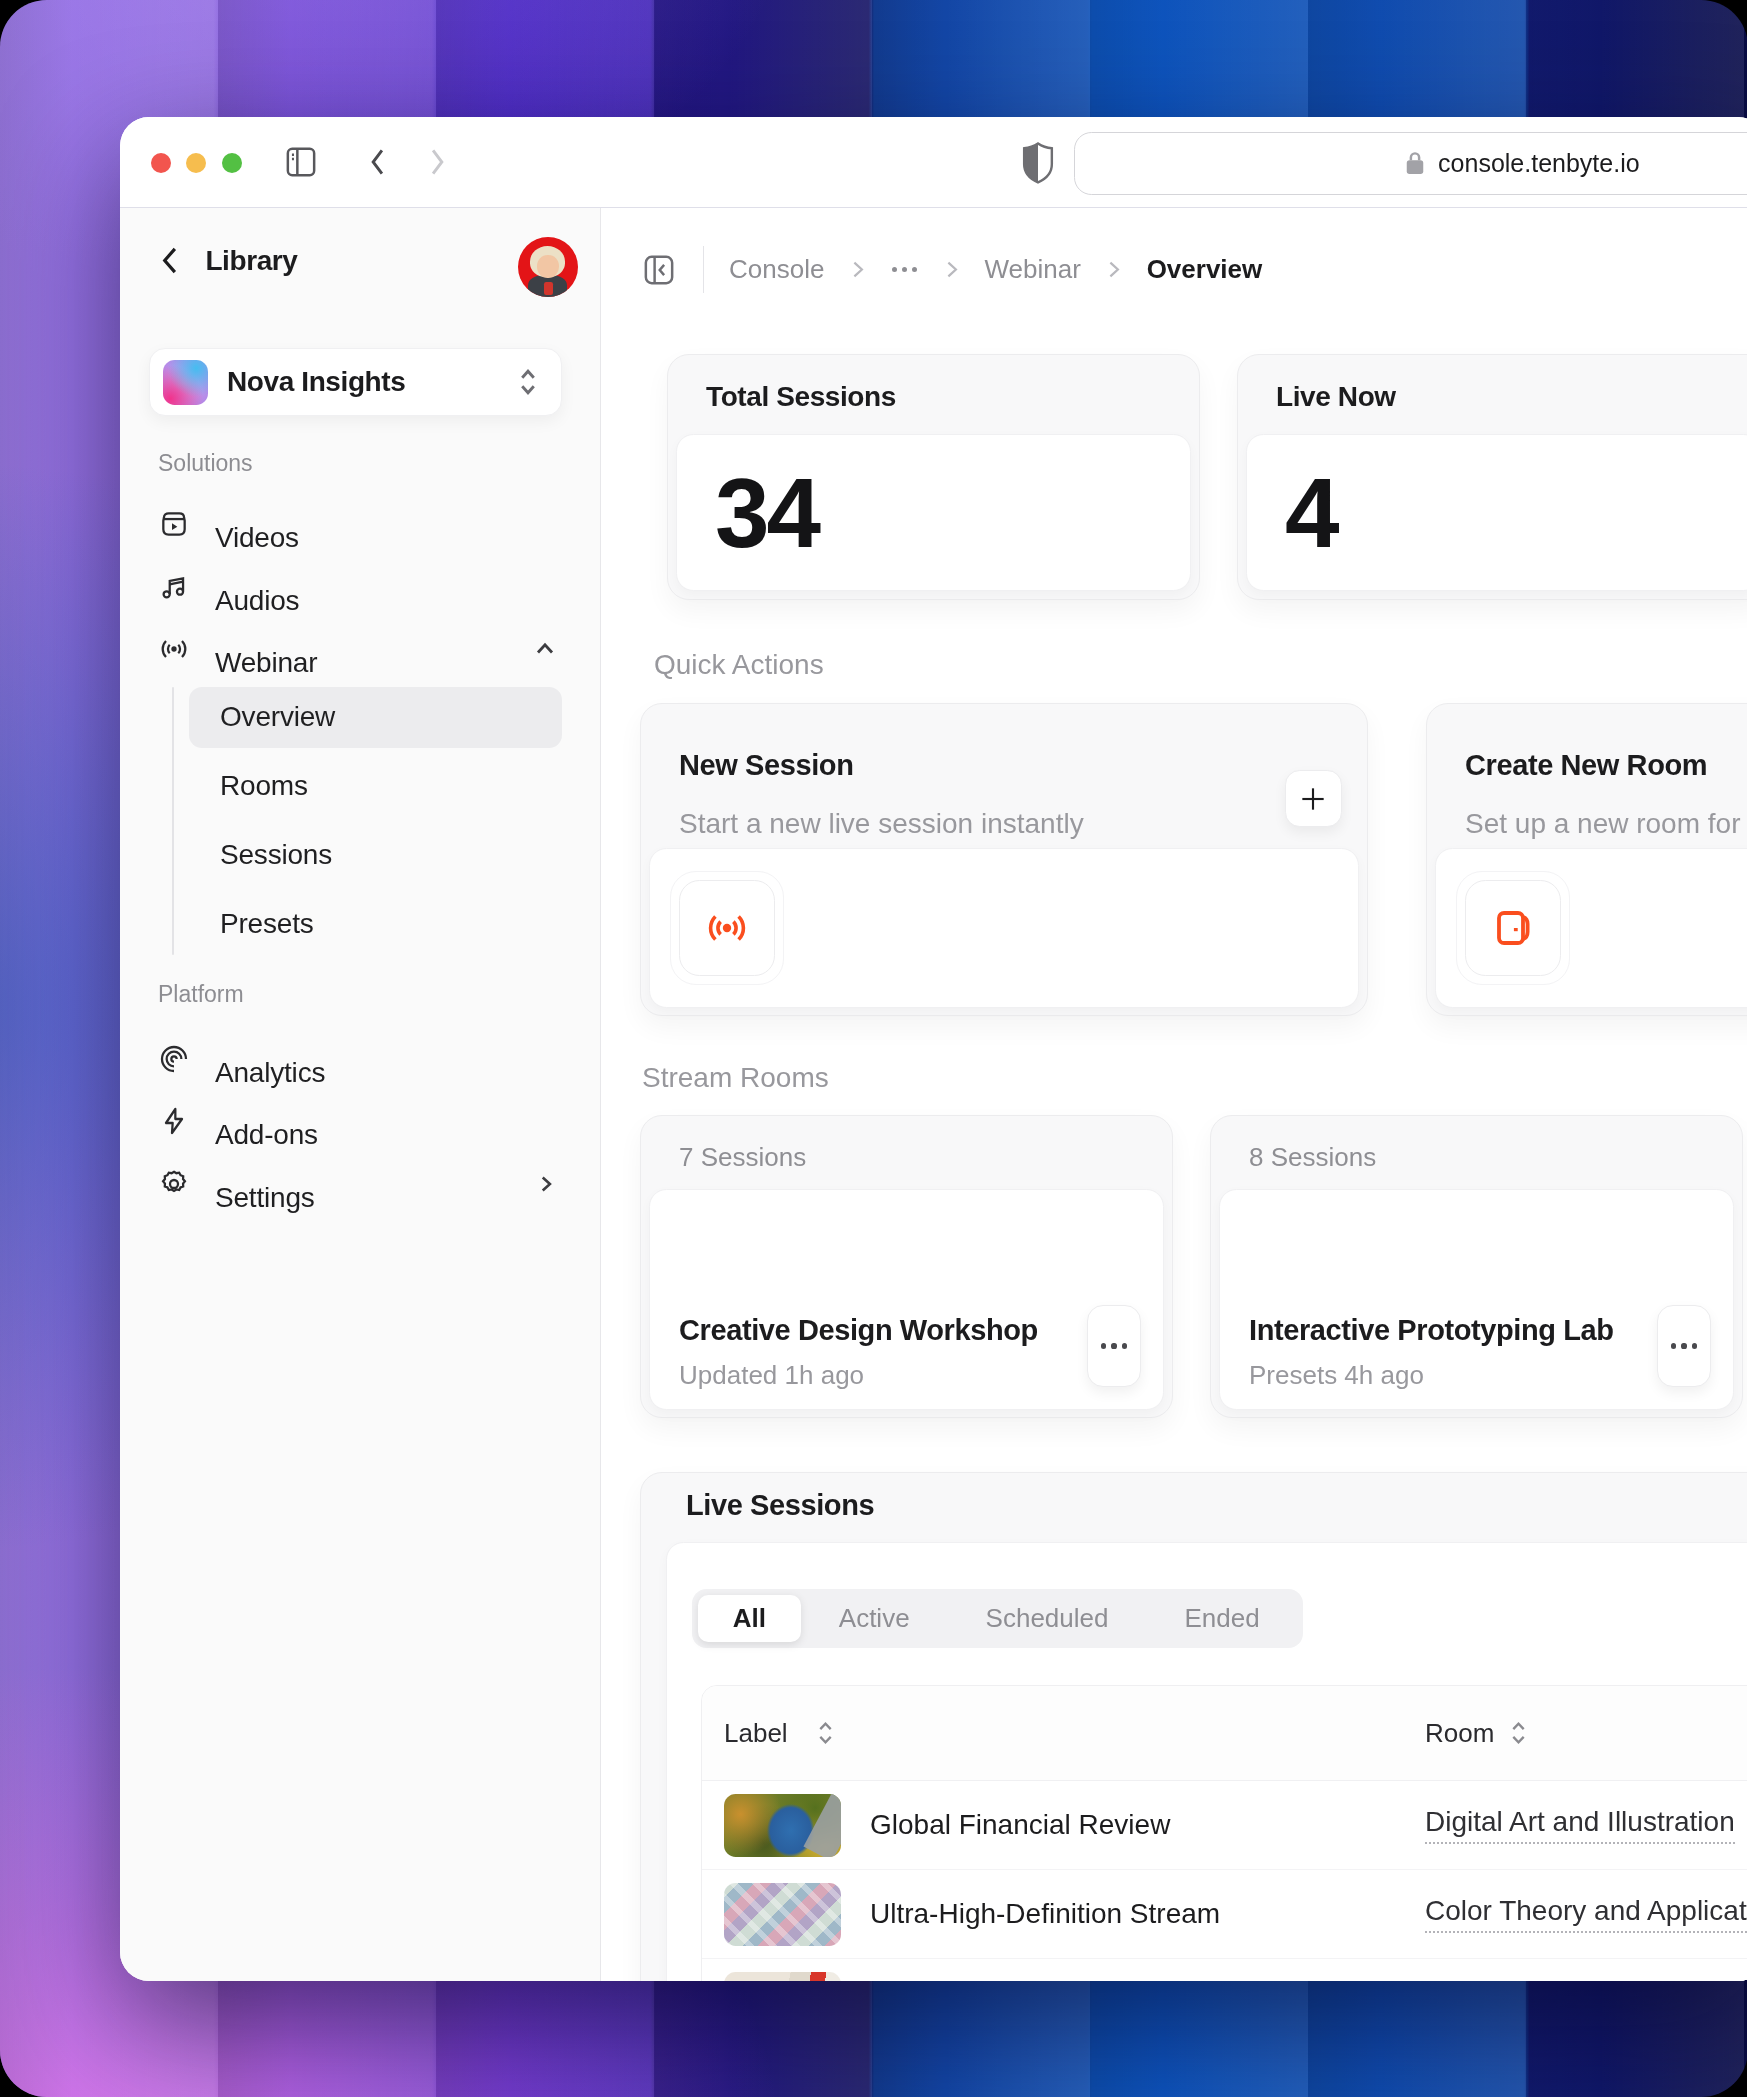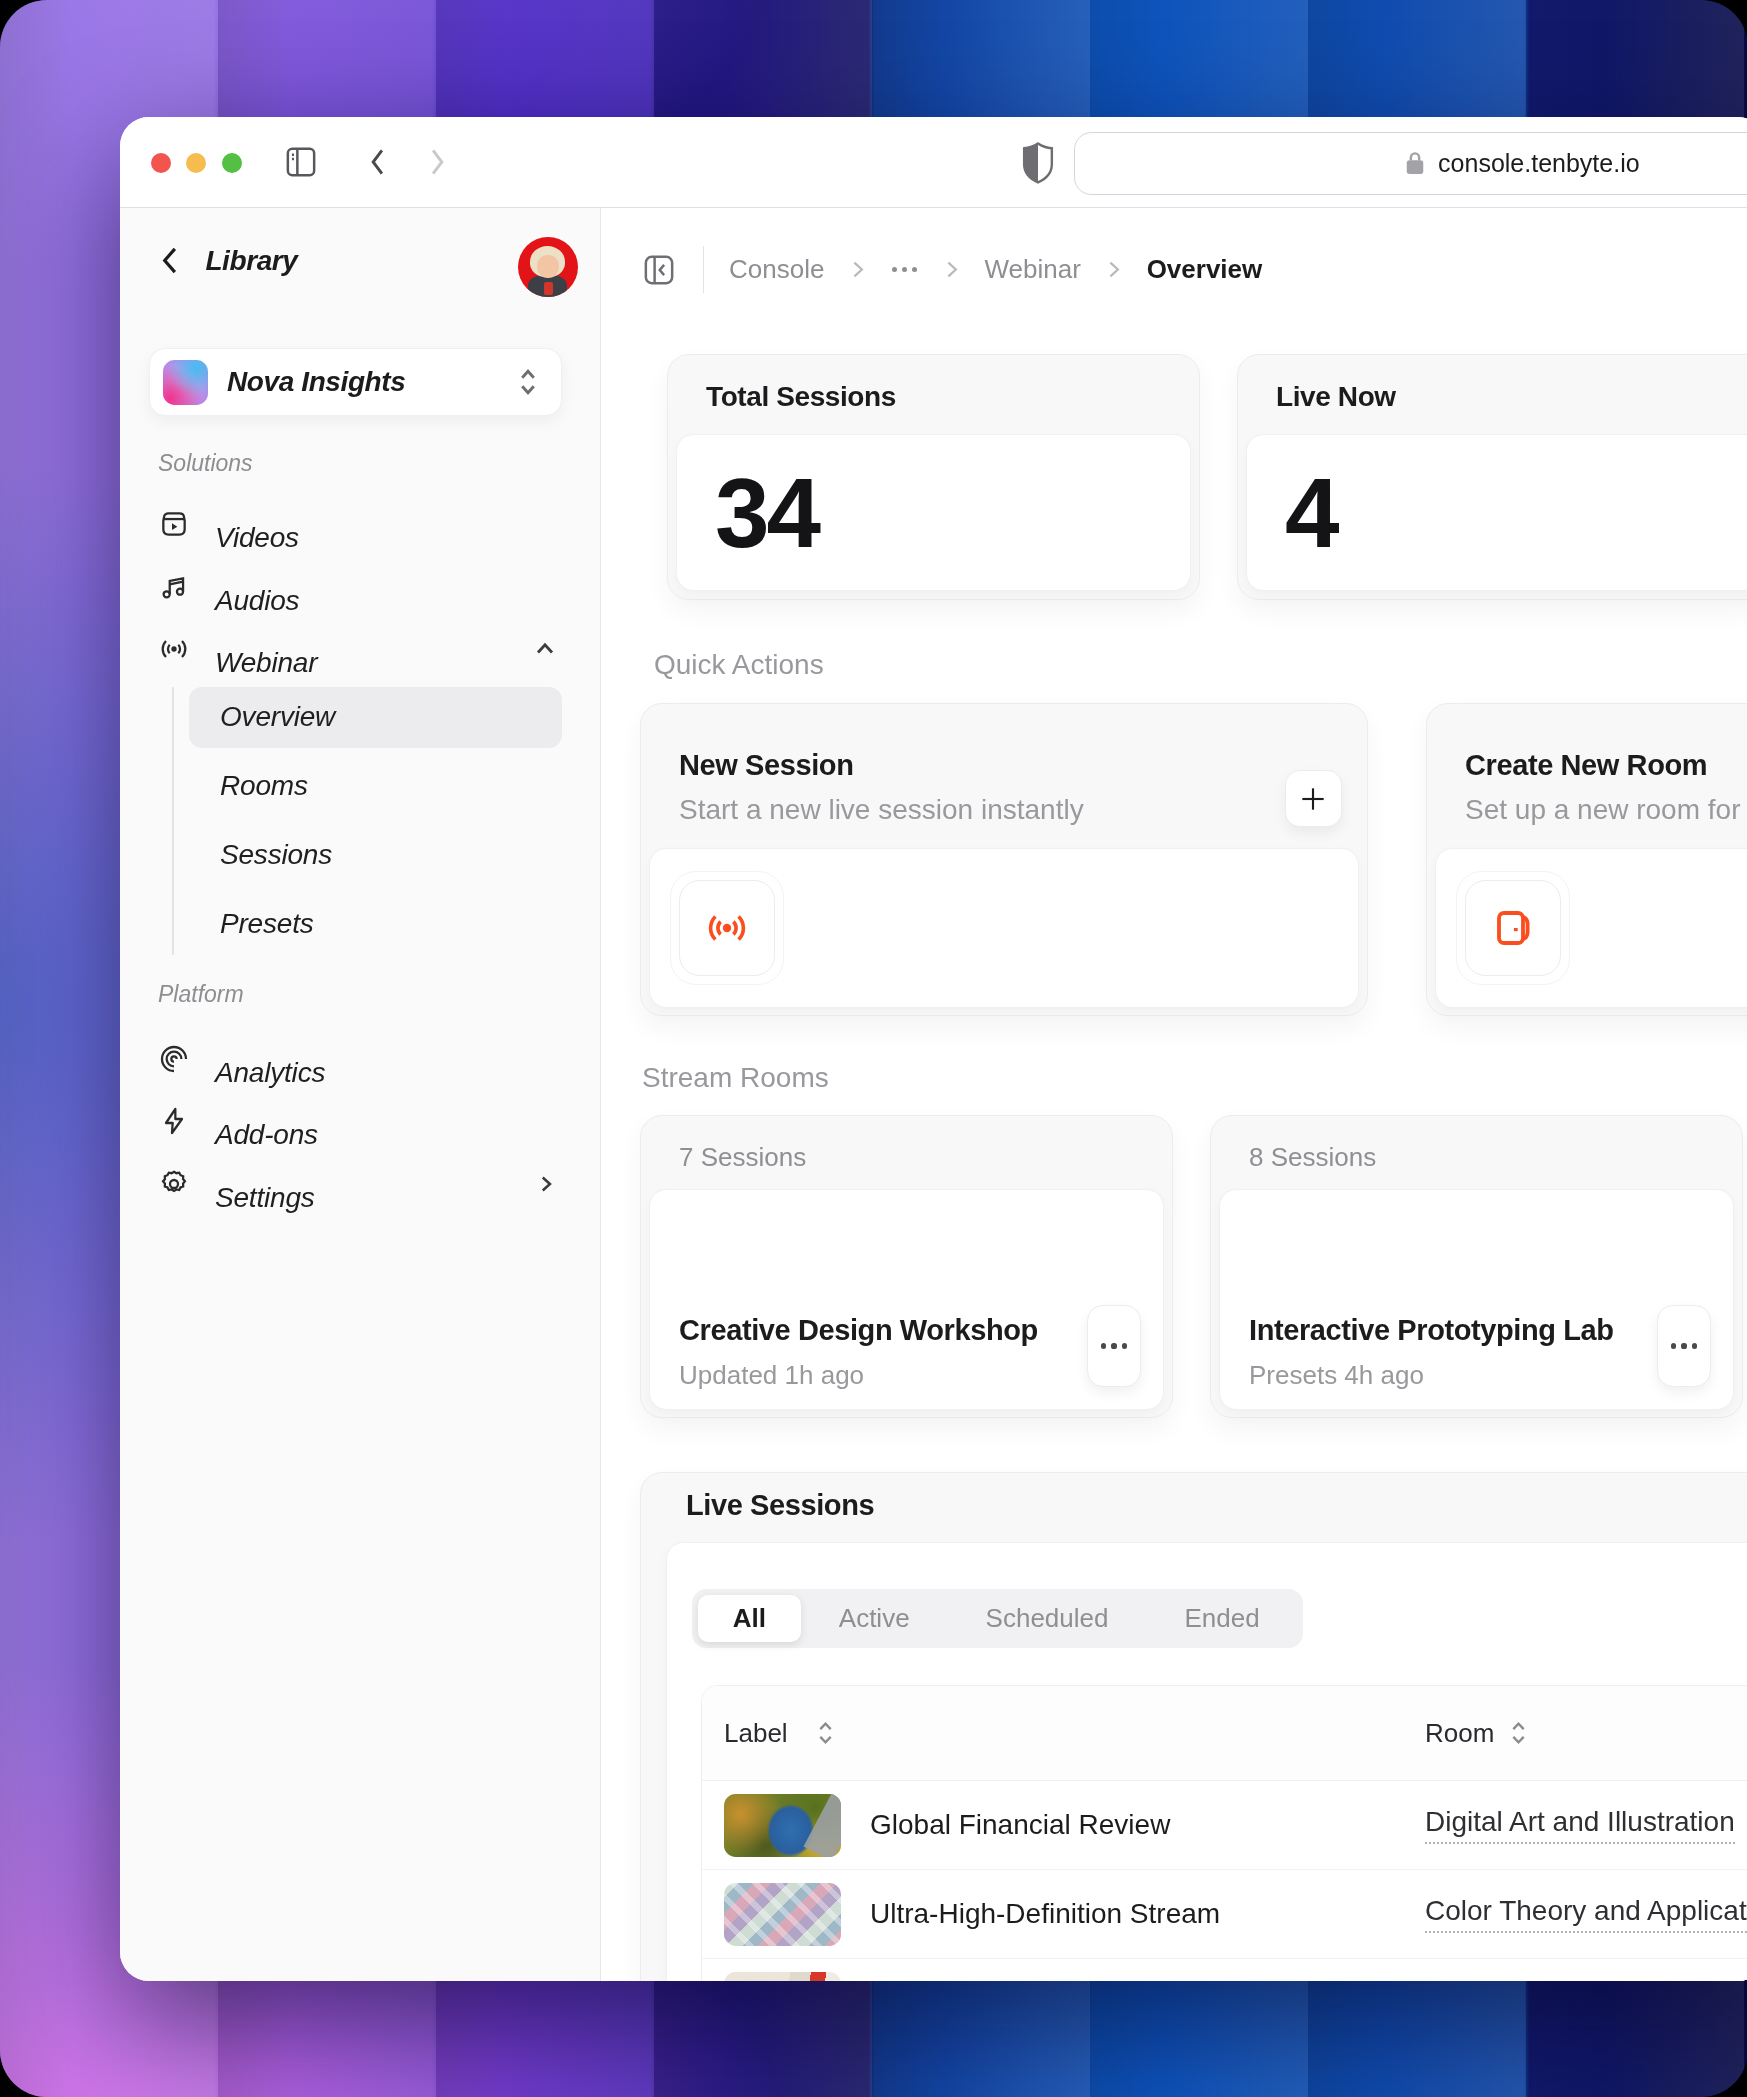--- a/index.html
+++ b/index.html
@@ -44,21 +44,21 @@
   .tb-fwd{left:297px;color:#c9c9cd;}
   .tb-shield{left:897px;top:23px;}
   .urlbar{position:absolute;left:954px;top:14.6px;width:896px;height:63px;
     background:#fff;border:1.5px solid #d5d5d9;border-radius:17.5px;
     display:flex;align-items:center;justify-content:center;gap:11.7px;}
   .url-text{font-size:25px;color:#1c1c1e;}
 
   .chrome-body{display:flex;height:1773px;}
 
   
-  .sidebar{position:relative;width:481px;background:#fafafa;border-right:1.5px solid #e7e7ea;flex:none;font-style:italic;}
+  .sidebar{position:relative;width:481px;background:#fafafa;border-right:1.5px solid #e7e7ea;flex:none;}
   .sb-back-row{position:absolute;left:36px;top:35px;display:flex;align-items:center;gap:20.4px;color:#1c1c1e;}
   .sb-back-label{font-size:28px;font-weight:600;letter-spacing:-0.4px;}
   .avatar{position:absolute;left:398px;top:29px;width:60px;height:60px;border-radius:50%;
     background:#e31417;overflow:hidden;}
   .avatar .hair{position:absolute;left:12.4px;top:8.7px;width:35px;height:31px;border-radius:50% 50% 44% 44%;background:#ece0c6;}
   .avatar .face{position:absolute;left:19px;top:17.5px;width:22px;height:23px;border-radius:48%;background:#f2c6a4;}
   .avatar .body{position:absolute;left:10.2px;top:38px;width:39px;height:26px;border-radius:40% 40% 0 0;background:#3c4046;}
   .avatar .cup{position:absolute;left:26px;top:45px;width:8.7px;height:13px;border-radius:2.2px;background:#d2352c;}
 
   .workspace{position:absolute;left:29px;top:140px;width:413px;height:68px;background:#fff;
@@ -112,21 +112,21 @@
   .stat-inner{left:8px;right:8px;top:79px;bottom:8px;}
   .stat-value{position:absolute;left:38px;top:50%;transform:translateY(-50%);
     font-size:98px;font-weight:700;color:#141416;letter-spacing:-2.9px;}
 
   .sec-heading{position:absolute;left:41px;font-size:28px;font-weight:500;color:#98989d;}
   .h-qa{top:441px;margin-left:12px;} .h-sr{top:854px;}
 
   .qa-row{position:absolute;left:39px;top:495px;display:flex;gap:58px;}
   .qa-card{width:728px;height:313px;}
   .qa-title{position:absolute;left:38px;top:45px;font-size:29px;font-weight:600;color:#1c1c1e;letter-spacing:-0.4px;}
-  .qa-sub{position:absolute;left:38px;top:90px;font-size:28px;color:#98989d;white-space:nowrap;}
+  .qa-sub{position:absolute;left:38px;top:104px;font-size:28px;color:#98989d;white-space:nowrap;}
   .qa-plus{position:absolute;right:25.5px;top:66px;width:57px;height:57px;background:#fff;
     border:1.5px solid #ececee;border-radius:14.6px;box-shadow:0 5.8px 13px rgba(0,0,0,0.06);
     display:flex;align-items:center;justify-content:center;color:#1c1c1e;cursor:pointer;}
   .qa-inner{left:8px;right:8px;top:144px;bottom:7.3px;}
   .qa-tile{position:absolute;left:29px;top:50%;transform:translateY(-50%);width:96px;height:96px;
     background:#fff;border:1.5px solid #ececee;border-radius:20.4px;
     display:flex;align-items:center;justify-content:center;}
   .qa-tile::before{content:"";position:absolute;inset:-10.2px;border:1.5px solid #f3f3f5;border-radius:26px;}
 
   .sr-row{position:absolute;left:39px;top:907px;display:flex;gap:37px;}

